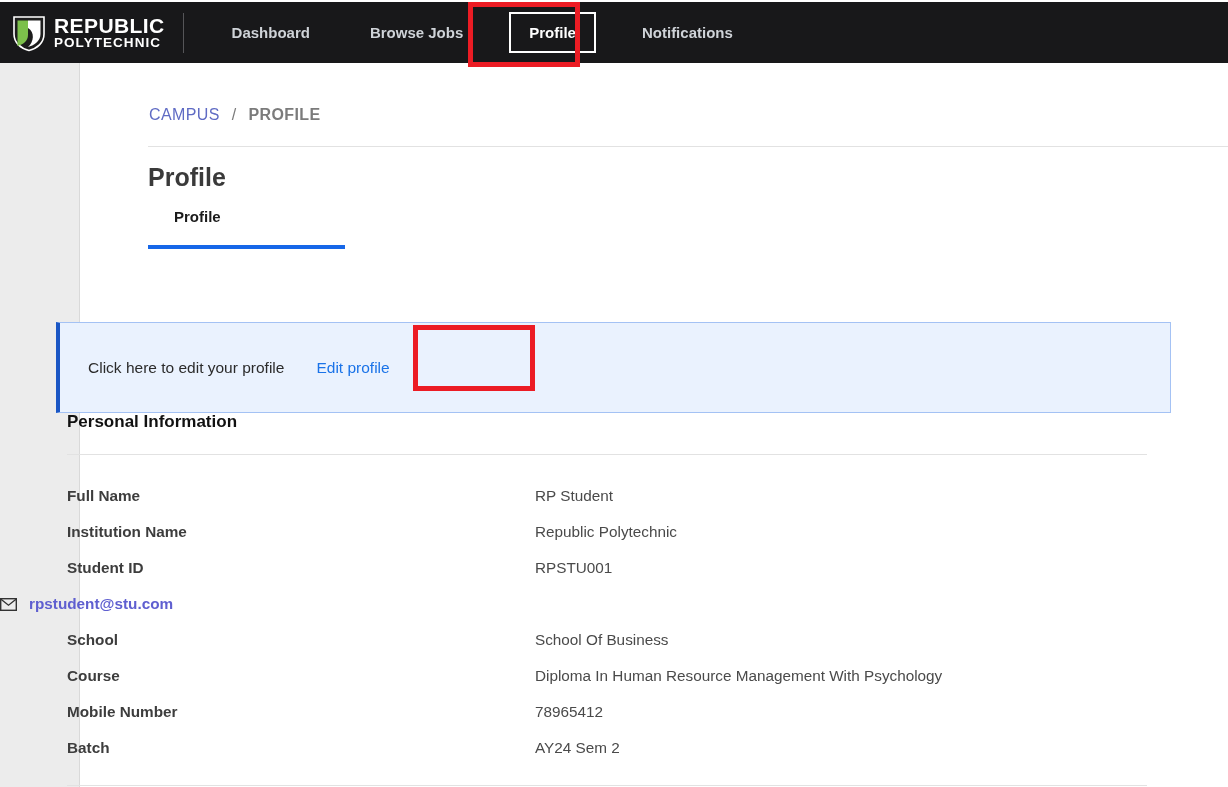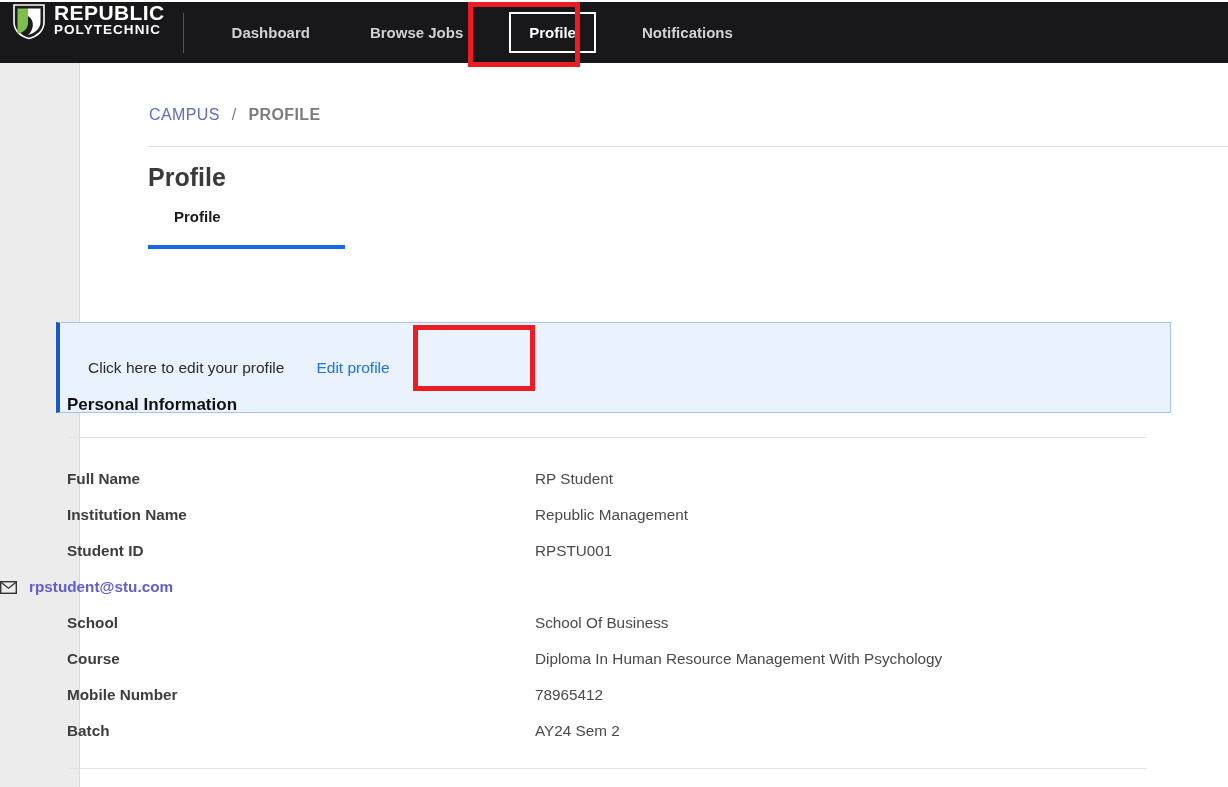--- a/index.html
+++ b/index.html
@@ -23,21 +23,21 @@
   .topbar {
     position: absolute;
     top: 2px; left: 0;
     width: 1228px; height: 61px;
     background: #18181a;
     display: flex;
     align-items: center;
   }
   .brand {
     display: flex;
-    align-items: flex-start;
+    align-items: center;
     margin-left: 12px;
     height: 100%;
   }
   .shield { width: 34px; height: 38px; flex: 0 0 auto; }
   .brand-word {
     margin-left: 8px;
     color: #ffffff;
     line-height: 1.02;
     letter-spacing: .2px;
   }
@@ -151,21 +151,21 @@
   .banner-link {
     margin-left: 32px;
     font-size: 15.5px;
     color: #1a73e8;
     cursor: pointer;
   }
 
   
   .section {
     position: absolute;
-    top: 395px; left: 0;
+    top: 412px; left: 0;
     width: 1147px;
   }
   .section-title {
     margin-left: 67px;
     font-size: 17px;
     font-weight: bold;
     color: #111111;
   }
   .hr-sec {
     margin: 22px 0 0 67px;
@@ -280,21 +280,21 @@
       <div class="info-row">
         <div class="info-label">Full Name</div>
         <div class="info-value">
           <span>RP Student</span>
         </div>
       </div>
 
       <div class="info-row">
         <div class="info-label">Institution Name</div>
         <div class="info-value">
-          <span>Republic Management</span>
+          <span>Republic Polytechnic</span>
         </div>
       </div>
 
       <div class="info-row">
         <div class="info-label">Student ID</div>
         <div class="info-value">
           <span>RPSTU001</span>
         </div>
       </div>
 

